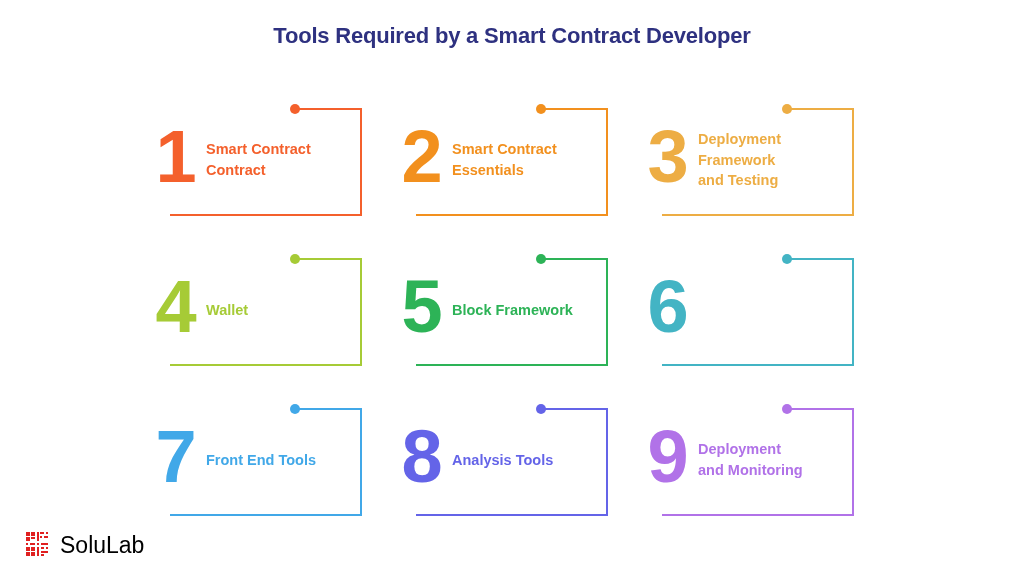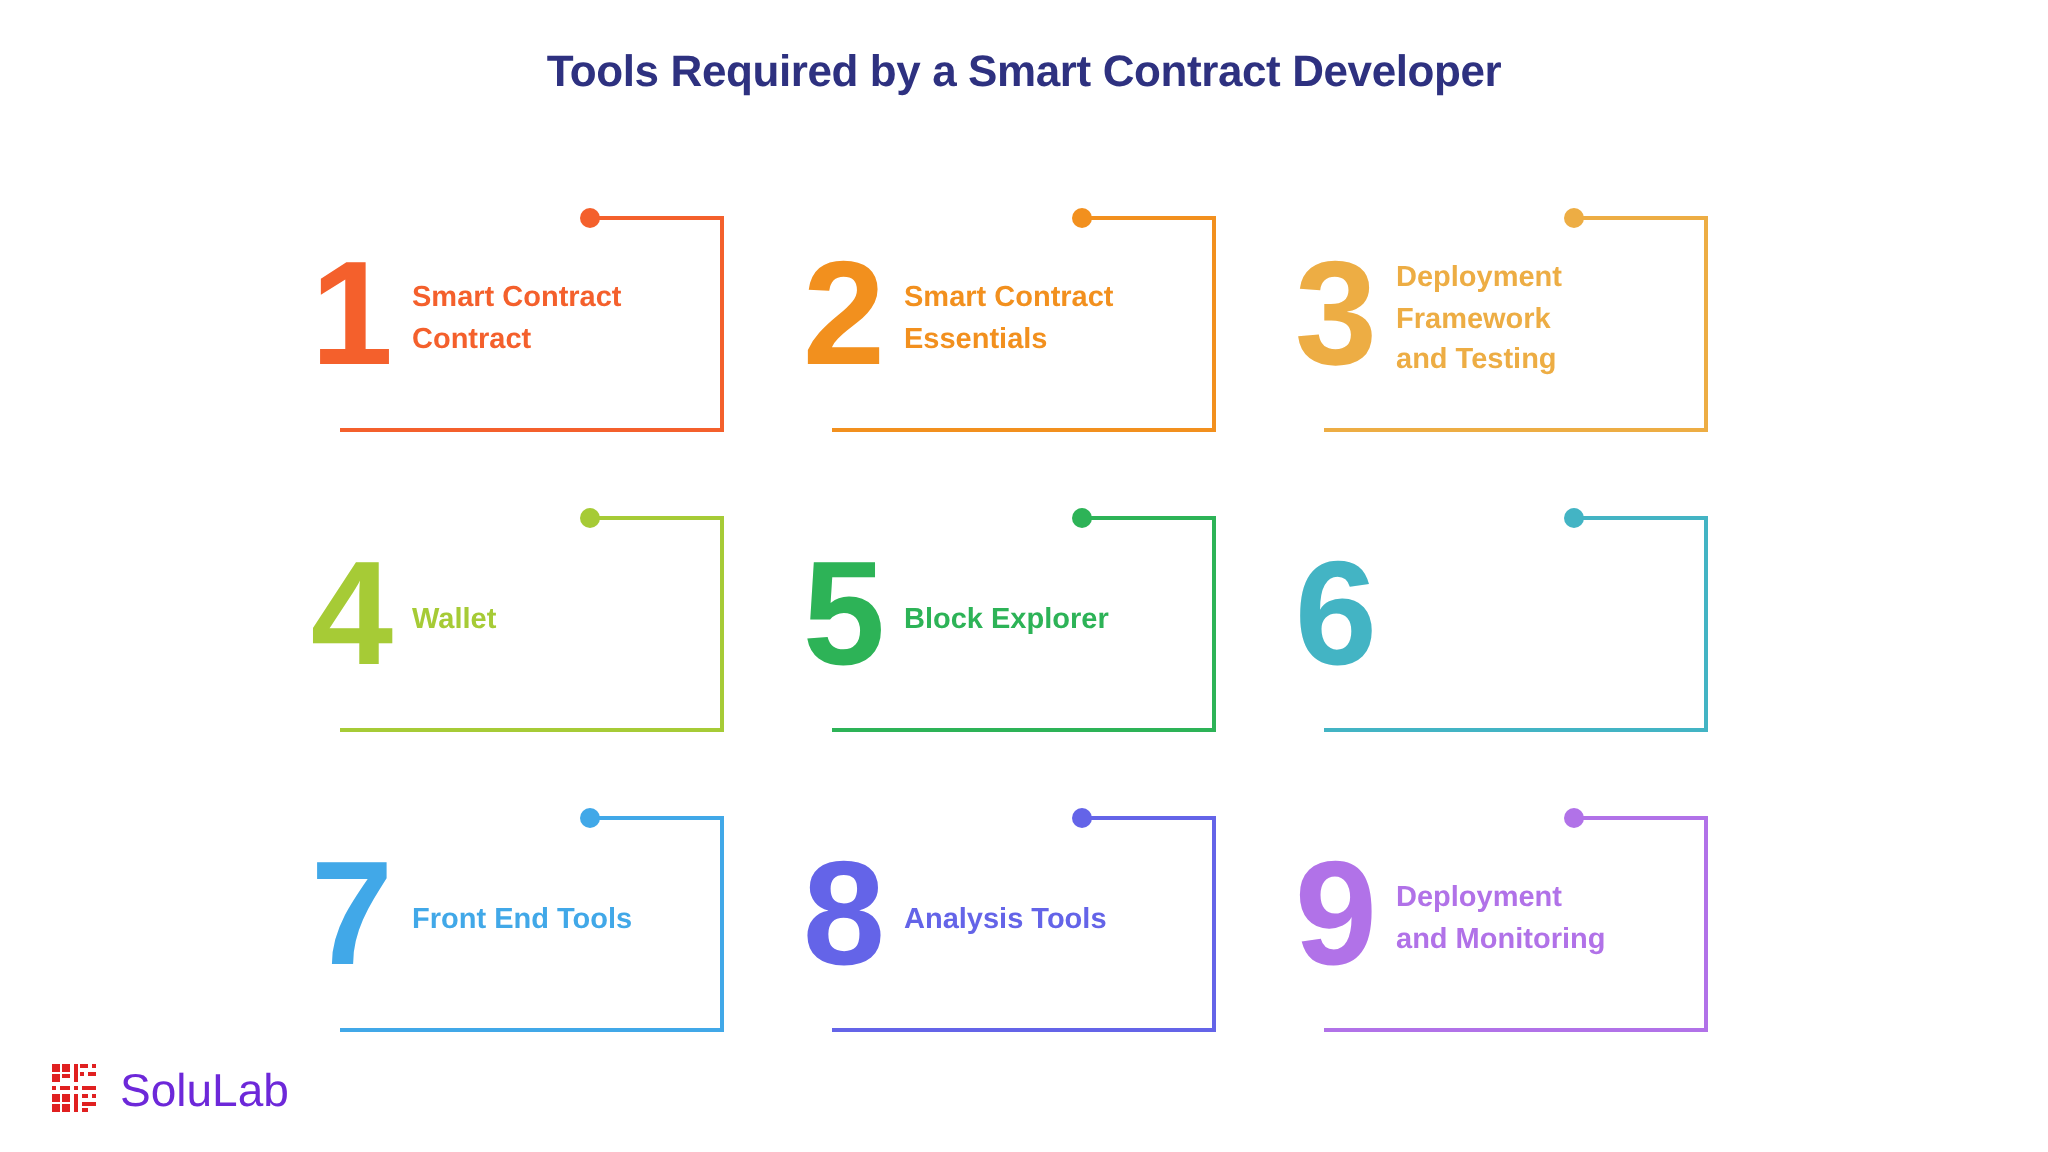--- a/index.html
+++ b/index.html
@@ -178,21 +178,21 @@
       <div class="label">
         <span>Wallet</span>
       </div>
     </div>
     <div class="card" style="color: rgb(45, 179, 87);">
       <div class="bracket"></div>
       <div class="bracket-top"></div>
       <div class="bracket-dot"></div>
       <div class="num">5</div>
       <div class="label">
-        <span>Block Explorer</span>
+        <span>Block Framework</span>
       </div>
     </div>
     <div class="card" style="color: rgb(67, 180, 196);">
       <div class="bracket"></div>
       <div class="bracket-top"></div>
       <div class="bracket-dot"></div>
       <div class="num">6</div>
     </div>
     <div class="card" style="color: rgb(65, 168, 232);">
       <div class="bracket"></div>
@@ -244,14 +244,14 @@
       <rect x="5" y="15" width="4" height="4"></rect>
       <rect x="0" y="20" width="4" height="4"></rect>
       <rect x="5" y="20" width="4" height="4"></rect>
       <rect x="11" y="15" width="2" height="9"></rect>
       <rect x="15" y="15" width="3" height="2"></rect>
       <rect x="20" y="15" width="2" height="2"></rect>
       <rect x="15" y="19" width="7" height="2"></rect>
       <rect x="15" y="22" width="3" height="2"></rect>
     </g>
   </svg>
-  <div id="logo-text" style="color: #6d28d9;">SoluLab</div>
+  <div id="logo-text" style="color: #000000;">SoluLab</div>
 </div>
 
 </body></html>

